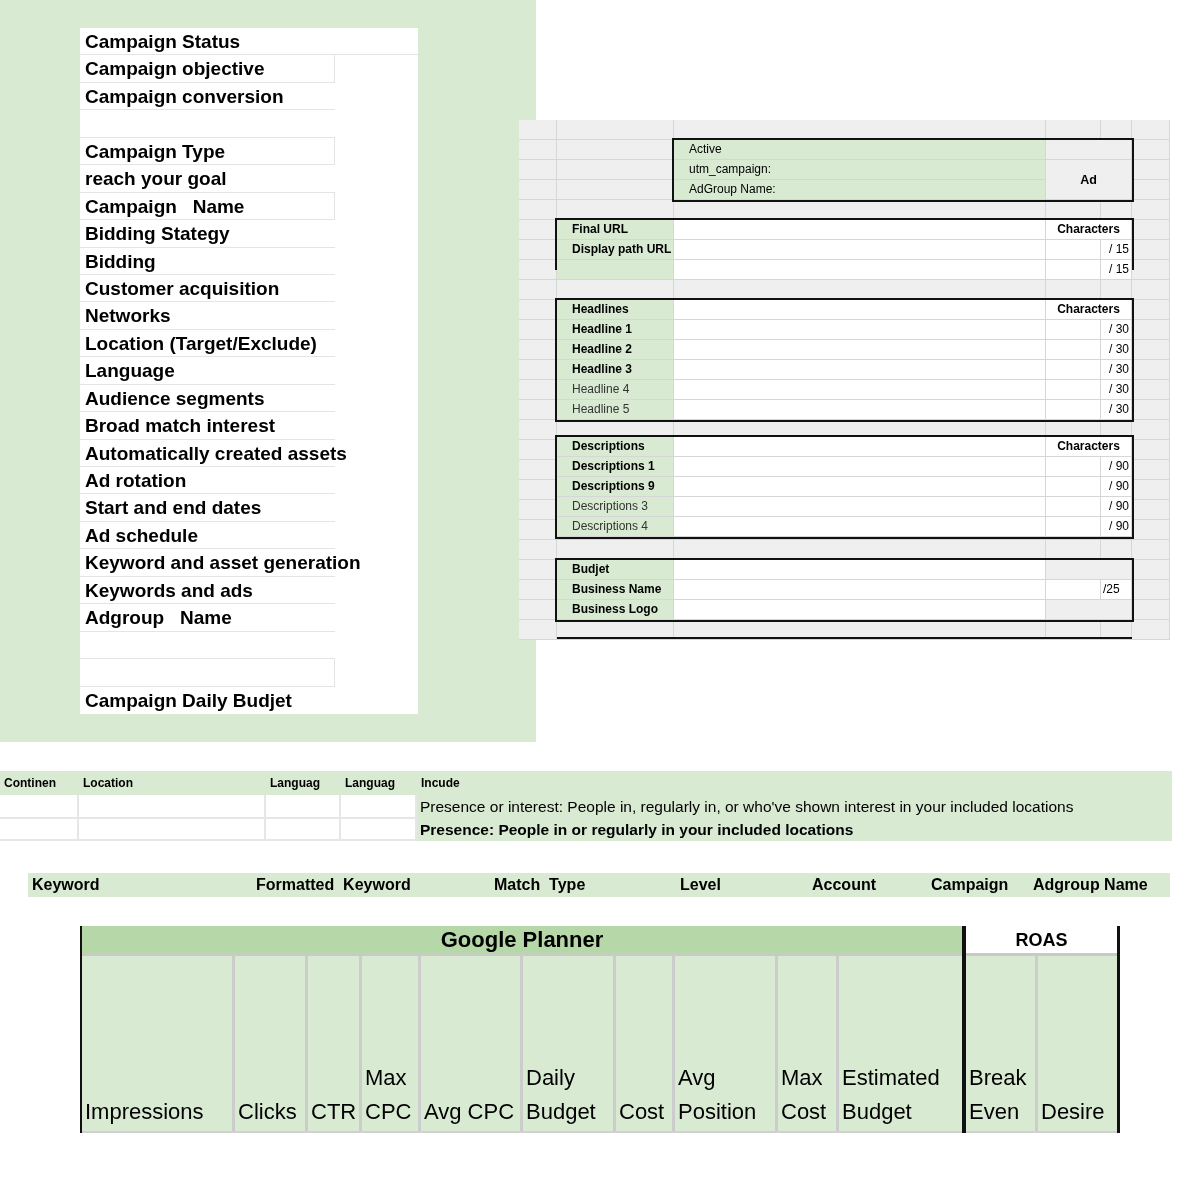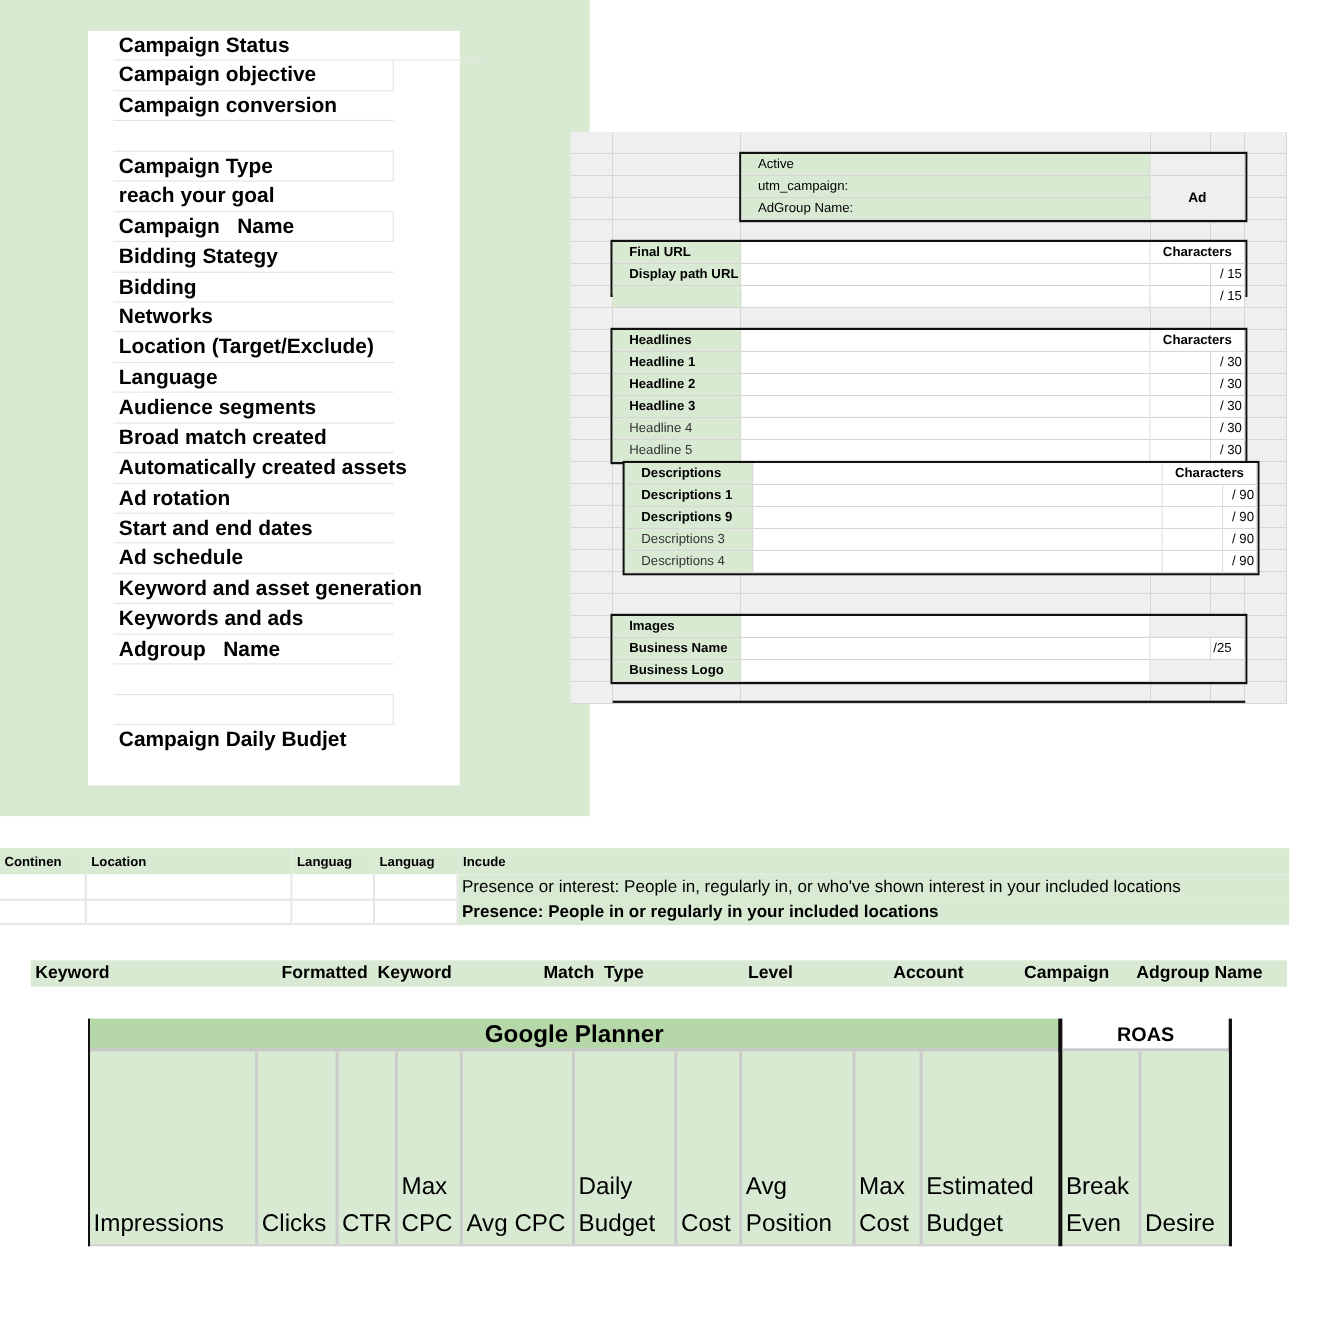--- a/index.html
+++ b/index.html
@@ -5,21 +5,21 @@
   html, body { margin:0; padding:0; }
   body { width:1200px; height:1200px; position:relative; background:#ffffff; overflow:hidden;
          font-family:"Liberation Sans", sans-serif; color:#000; }
   .abs { position:absolute; }
 
   
   #left-panel { left:0; top:0; width:536px; height:742px; background:#d9ead3; }
   #left-card { left:80px; top:28px; width:338px; height:686px; background:#ffffff; }
   .lrow { position:relative; height:27.44px; width:255px; box-sizing:border-box;
           border-bottom:1px solid #e4e4e4; font-weight:bold; font-size:19px; line-height:27px;
-          padding-left:5px; white-space:pre;margin-left:23px; }
+          padding-left:5px; white-space:pre; }
   .lrow.boxed { border-right:1px solid #e4e4e4; }
   .lrow.first { width:338px; }
 
   
   #ad-sheet { left:519px; top:120px; width:651px; height:520px; background-color:#efefef;
     background-image:
       repeating-linear-gradient(to bottom, transparent 0 19px, #d6d6d6 19px 20px),
       linear-gradient(to right, transparent 0 37px, #d6d6d6 37px 38px, transparent 38px 154px, #d6d6d6 154px 155px,
         transparent 155px 526px, #d6d6d6 526px 527px, transparent 527px 581px, #d6d6d6 581px 582px,
         transparent 582px 612px, #d6d6d6 612px 613px, transparent 613px 650px, #d6d6d6 650px 651px); }
@@ -72,25 +72,26 @@
   <div id="left-card" class="abs">
     <div class="lrow first">Campaign Status</div>
     <div class="lrow boxed">Campaign objective</div>
     <div class="lrow">Campaign conversion</div>
     <div class="lrow"></div>
     <div class="lrow boxed">Campaign Type</div>
     <div class="lrow">reach your goal</div>
     <div class="lrow boxed">Campaign   Name</div>
     <div class="lrow">Bidding Stategy</div>
     <div class="lrow">Bidding</div>
+    <div class="lrow">Customer acquisition</div>
     <div class="lrow">Networks</div>
     <div class="lrow">Location (Target/Exclude)</div>
     <div class="lrow">Language</div>
     <div class="lrow">Audience segments</div>
-    <div class="lrow">Broad match created</div>
+    <div class="lrow">Broad match interest</div>
     <div class="lrow">Automatically created assets</div>
     <div class="lrow">Ad rotation</div>
     <div class="lrow">Start and end dates</div>
     <div class="lrow">Ad schedule</div>
     <div class="lrow">Keyword and asset generation</div>
     <div class="lrow">Keywords and ads</div>
     <div class="lrow">Adgroup   Name</div>
     <div class="lrow"></div>
     <div class="lrow boxed"></div>
     <div class="lrow" style="border-bottom:none">Campaign Daily Budjet</div>
@@ -147,21 +148,21 @@
     <div class="cell w"></div>
     <div class="cell w"></div>
     <div class="cell w rt">/ 30</div>
 
     <div class="cell g reg">Headline 5</div>
     <div class="cell w"></div>
     <div class="cell w"></div>
     <div class="cell w rt">/ 30</div>
   </div>
 
-  <div class="blk blk4" style="top:301px;height:100px;margin-left:11px;">
+  <div class="blk blk4" style="top:317px;height:100px;">
     <div class="cell g b">Descriptions</div>
     <div class="cell w"></div>
     <div class="cell w b ctr span2">Characters</div>
 
     <div class="cell g b">Descriptions 1</div>
     <div class="cell w"></div>
     <div class="cell w"></div>
     <div class="cell w rt">/ 90</div>
 
     <div class="cell g b">Descriptions 9</div>
@@ -174,21 +175,21 @@
     <div class="cell w"></div>
     <div class="cell w rt">/ 90</div>
 
     <div class="cell g reg">Descriptions 4</div>
     <div class="cell w"></div>
     <div class="cell w"></div>
     <div class="cell w rt">/ 90</div>
   </div>
 
   <div class="blk blk4" style="top:440px;height:60px;">
-    <div class="cell g b">Images</div>
+    <div class="cell g b">Budjet</div>
     <div class="cell w"></div>
     <div class="cell gr span2"></div>
 
     <div class="cell g b">Business Name</div>
     <div class="cell w"></div>
     <div class="cell w"></div>
     <div class="cell w">/25</div>
 
     <div class="cell g b">Business Logo</div>
     <div class="cell w"></div>

